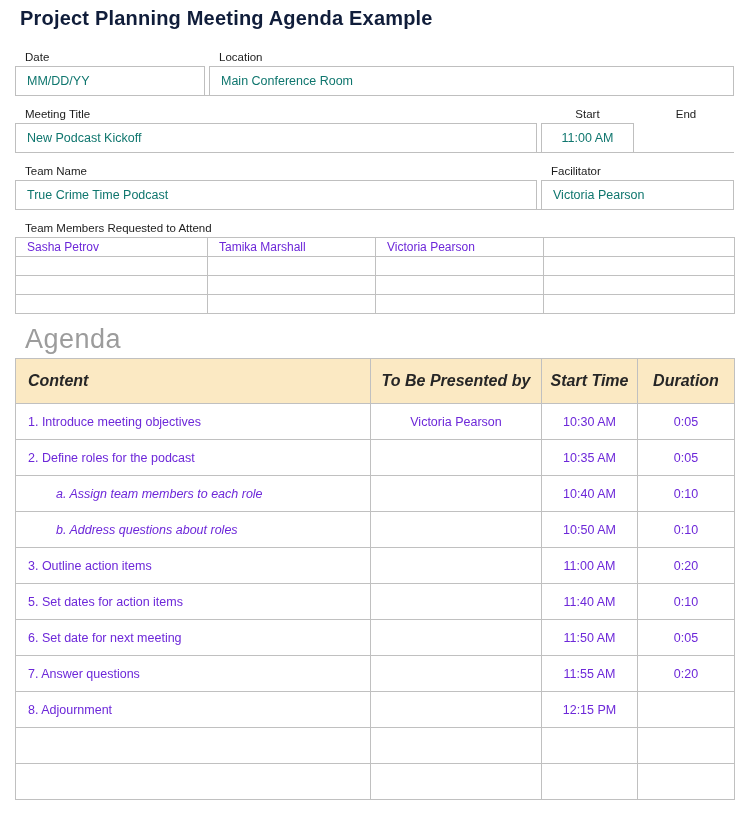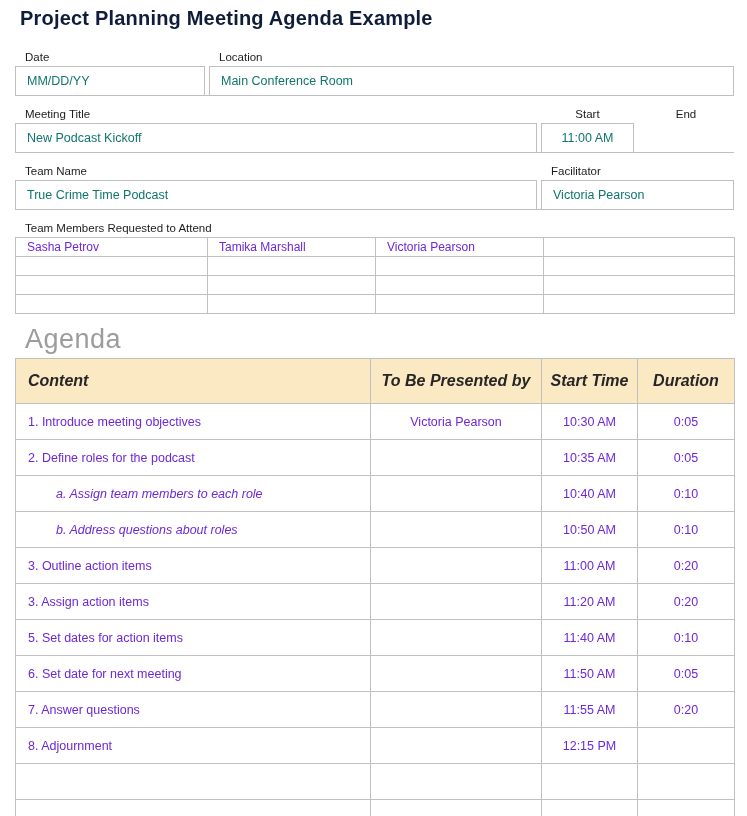--- a/index.html
+++ b/index.html
@@ -196,26 +196,20 @@
         <td class="c-start">10:50 AM</td>
         <td class="c-dur">0:10</td>
       </tr>
       <tr>
         <td class="c-content">3. Outline action items</td>
         <td class="c-pres"></td>
         <td class="c-start">11:00 AM</td>
         <td class="c-dur">0:20</td>
       </tr>
       <tr>
-        <td class="c-content">3. Assign action items</td>
-        <td class="c-pres"></td>
-        <td class="c-start">11:20 AM</td>
-        <td class="c-dur">0:20</td>
-      </tr>
-      <tr>
         <td class="c-content">5. Set dates for action items</td>
         <td class="c-pres"></td>
         <td class="c-start">11:40 AM</td>
         <td class="c-dur">0:10</td>
       </tr>
       <tr>
         <td class="c-content">6. Set date for next meeting</td>
         <td class="c-pres"></td>
         <td class="c-start">11:50 AM</td>
         <td class="c-dur">0:05</td>

